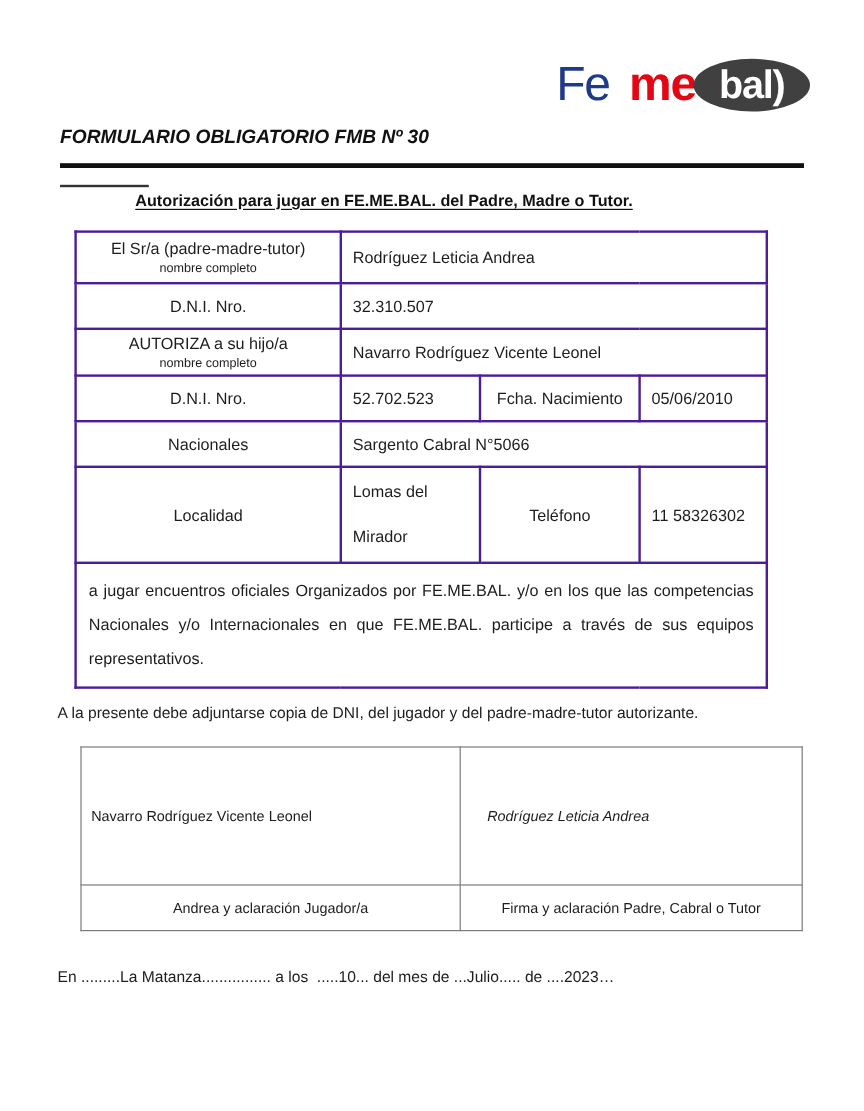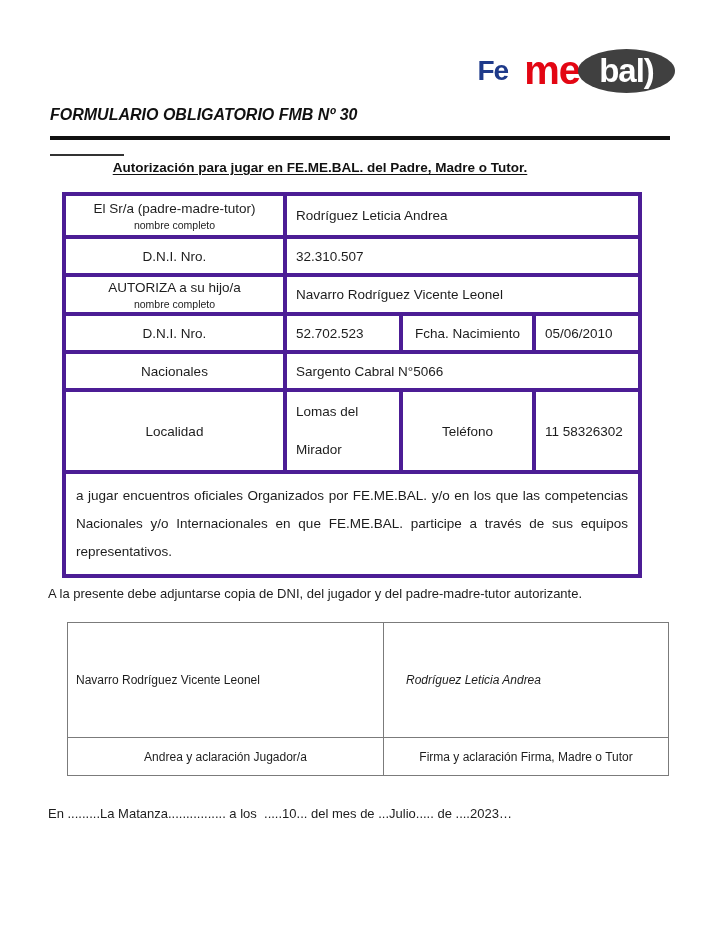--- a/index.html
+++ b/index.html
@@ -3,42 +3,42 @@
 <meta charset="utf-8">
 <style>
   html,body{margin:0;padding:0;background:#ffffff;}
   .page{
     position:relative;width:720px;height:926px;background:#ffffff;
     font-family:"Liberation Sans","DejaVu Sans",sans-serif;color:#1d1d1d;
     overflow:hidden;margin:0 auto;
   }
   
   .logo{position:absolute;top:48px;right:45px;display:flex;align-items:center;}
-  .lg-fe{color:#1e3a8a;font-size:28px;font-weight:bold;letter-spacing:-1px;}
+  .lg-fe{color:#1e3a8a;font-size:40px;font-weight:normal;letter-spacing:-1px;}
   .lg-me{color:#e30613;font-size:40px;font-weight:bold;letter-spacing:-1px;margin-left:16px;}
   .lg-bal{
     display:flex;align-items:center;justify-content:center;
     background:#404040;color:#ffffff;font-size:33px;font-weight:bold;
     width:97px;height:44px;border-radius:50%;margin-left:-2px;letter-spacing:-1px;
   }
   
   .form-title{
     position:absolute;left:50px;top:106px;
     font-size:16px;font-weight:bold;font-style:italic;color:#111;letter-spacing:0px;
   }
   .rule-thick{position:absolute;left:50px;top:136px;width:620px;height:4px;background:#111;}
   .rule-short{position:absolute;left:50px;top:154px;width:74px;height:2px;background:#333;}
   .heading{
     position:absolute;left:0;top:160px;width:640px;text-align:center;
     font-size:13.5px;font-weight:bold;text-decoration:underline;text-underline-offset:2px;color:#111;
   }
   
   table{border-collapse:collapse;table-layout:fixed;}
   .main-table{position:absolute;left:62px;top:192px;width:576px;}
-  .main-table td{border:4px solid #4c1d95;vertical-align:middle;font-size:13.5px;overflow:hidden;}
+  .main-table td{border:2px solid #4c1d95;vertical-align:middle;font-size:13.5px;overflow:hidden;}
   .h43{height:43px}.h38{height:38px}.h39{height:39px}.h80{height:80px}.h104{height:104px}
   .label-cell{text-align:center;}
   .label-main{font-size:13.5px;}
   .label-sub{font-size:10.5px;margin-top:3px;}
   .value-cell{padding-left:9px;text-align:left;}
   .value-wrap{padding-left:9px;padding-right:4px;line-height:38px;}
   .para-cell{padding:6px 10px 6px 10px;text-align:justify;line-height:28px;font-size:13.5px;vertical-align:top;}
   
   .note{position:absolute;left:48px;top:586px;font-size:13px;color:#1d1d1d;}
   
@@ -122,20 +122,20 @@
       <col style="width:316px">
       <col style="width:285px">
     </colgroup>
     <tbody>
         <tr class="sig-h115">
       <td class="sig-name">Navarro Rodríguez Vicente Leonel</td>
       <td class="sig-name-italic">Rodríguez Leticia Andrea</td>
     </tr>
     <tr class="sig-h38">
       <td class="sig-label">Andrea y aclaración Jugador/a</td>
-      <td class="sig-label">Firma y aclaración Firma, Madre o Tutor</td>
+      <td class="sig-label">Firma y aclaración Padre, Cabral o Tutor</td>
     </tr>
   </tbody>
     </table>
 
   <div class="date-line">En .........La Matanza................ a los  .....10... del mes de ...Julio..... de ....2023…</div>
 
 </div>
 
 </body></html>

